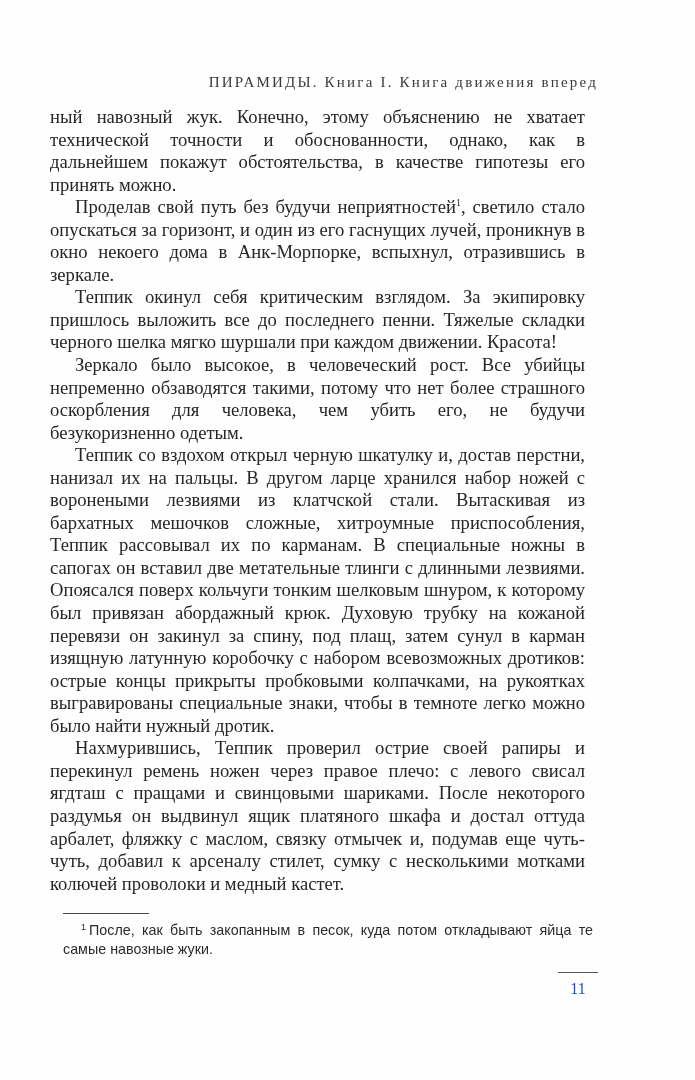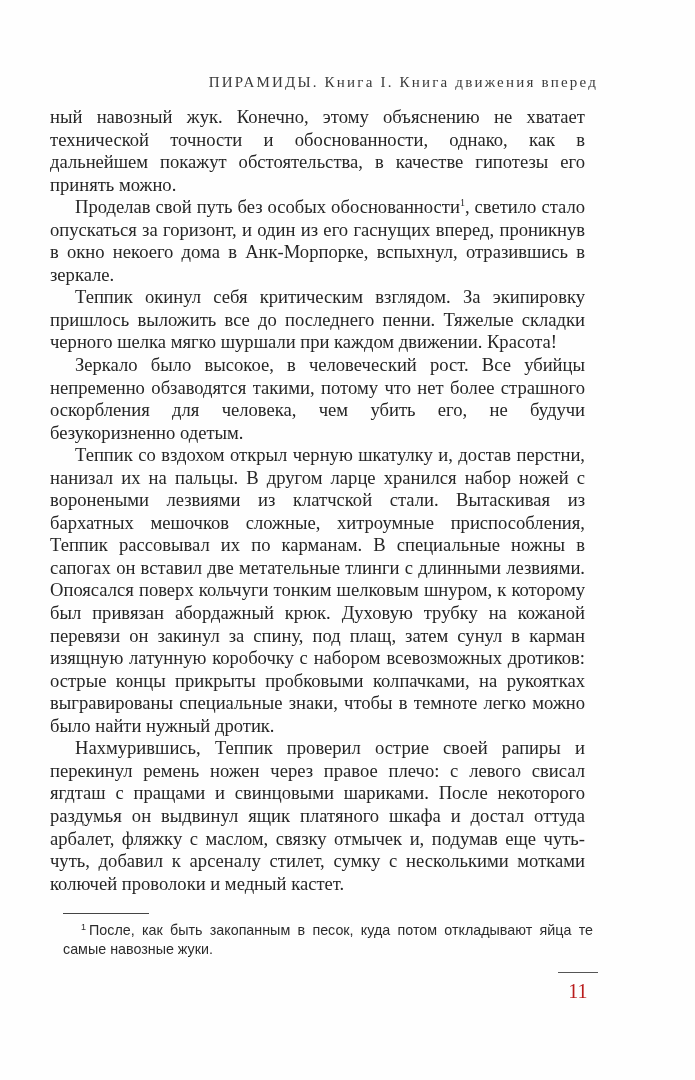--- a/index.html
+++ b/index.html
@@ -93,34 +93,34 @@
       height: 1px;
       background: #555;
     }
     .folio {
       position: absolute;
       left: 558px;
       top: 980px;
       width: 40px;
       text-align: center;
       font-family: "Liberation Serif", serif;
-      font-size: 20px;
-      color: #b91c1c;
+      font-size: 16px;
+      color: #1d4ed8;
     }
   </style>
 </head>
 <body>
 
 <div class="page">
 
   <div class="running-head">ПИРАМИДЫ. Книга I. Книга движения вперед</div>
 
   <div class="body-text">
     <p class="cont">ный навозный жук. Конечно, этому объяснению не хватает технической точности и обоснованности, однако, как в дальнейшем покажут обстоятельства, в качестве гипотезы его принять можно.</p>
-    <p><span>Проделав свой путь без особых обоснованности</span><sup class="fn-ref">1</sup><span>, светило стало опускаться за горизонт, и один из его гаснущих вперед, проникнув в окно некоего дома в Анк-Морпорке, вспыхнул, отразившись в зеркале.</span></p>
+    <p><span>Проделав свой путь без будучи неприятностей</span><sup class="fn-ref">1</sup><span>, светило стало опускаться за горизонт, и один из его гаснущих лучей, проникнув в окно некоего дома в Анк-Морпорке, вспыхнул, отразившись в зеркале.</span></p>
     <p>Теппик окинул себя критическим взглядом. За экипировку пришлось выложить все до последнего пенни. Тяжелые складки черного шелка мягко шуршали при каждом движении. Красота!</p>
     <p>Зеркало было высокое, в человеческий рост. Все убийцы непременно обзаводятся такими, потому что нет более страшного оскорбления для человека, чем убить его, не будучи безукоризненно одетым.</p>
     <p>Теппик со вздохом открыл черную шкатулку и, достав перстни, нанизал их на пальцы. В другом ларце хранился набор ножей с воронеными лезвиями из клатчской стали. Вытаскивая из бархатных мешочков сложные, хитроумные приспособления, Теппик рассовывал их по карманам. В специальные ножны в сапогах он вставил две метательные тлинги с длинными лезвиями. Опоясался поверх кольчуги тонким шелковым шнуром, к которому был привязан абордажный крюк. Духовую трубку на кожаной перевязи он закинул за спину, под плащ, затем сунул в карман изящную латунную коробочку с набором всевозможных дротиков: острые концы прикрыты пробковыми колпачками, на рукоятках выгравированы специальные знаки, чтобы в темноте легко можно было найти нужный дротик.</p>
     <p>Нахмурившись, Теппик проверил острие своей рапиры и перекинул ремень ножен через правое плечо: с левого свисал ягдташ с пращами и свинцовыми шариками. После некоторого раздумья он выдвинул ящик платяного шкафа и достал оттуда арбалет, фляжку с маслом, связку отмычек и, подумав еще чуть-чуть, добавил к арсеналу стилет, сумку с несколькими мотками колючей проволоки и медный кастет.</p>
   </div>
 
   <div class="footnote-rule"></div>
 
   <div class="footnote">
     <p><sup>1</sup><span>После, как быть закопанным в песок, куда потом откладывают яйца те самые навозные жуки.</span></p>

